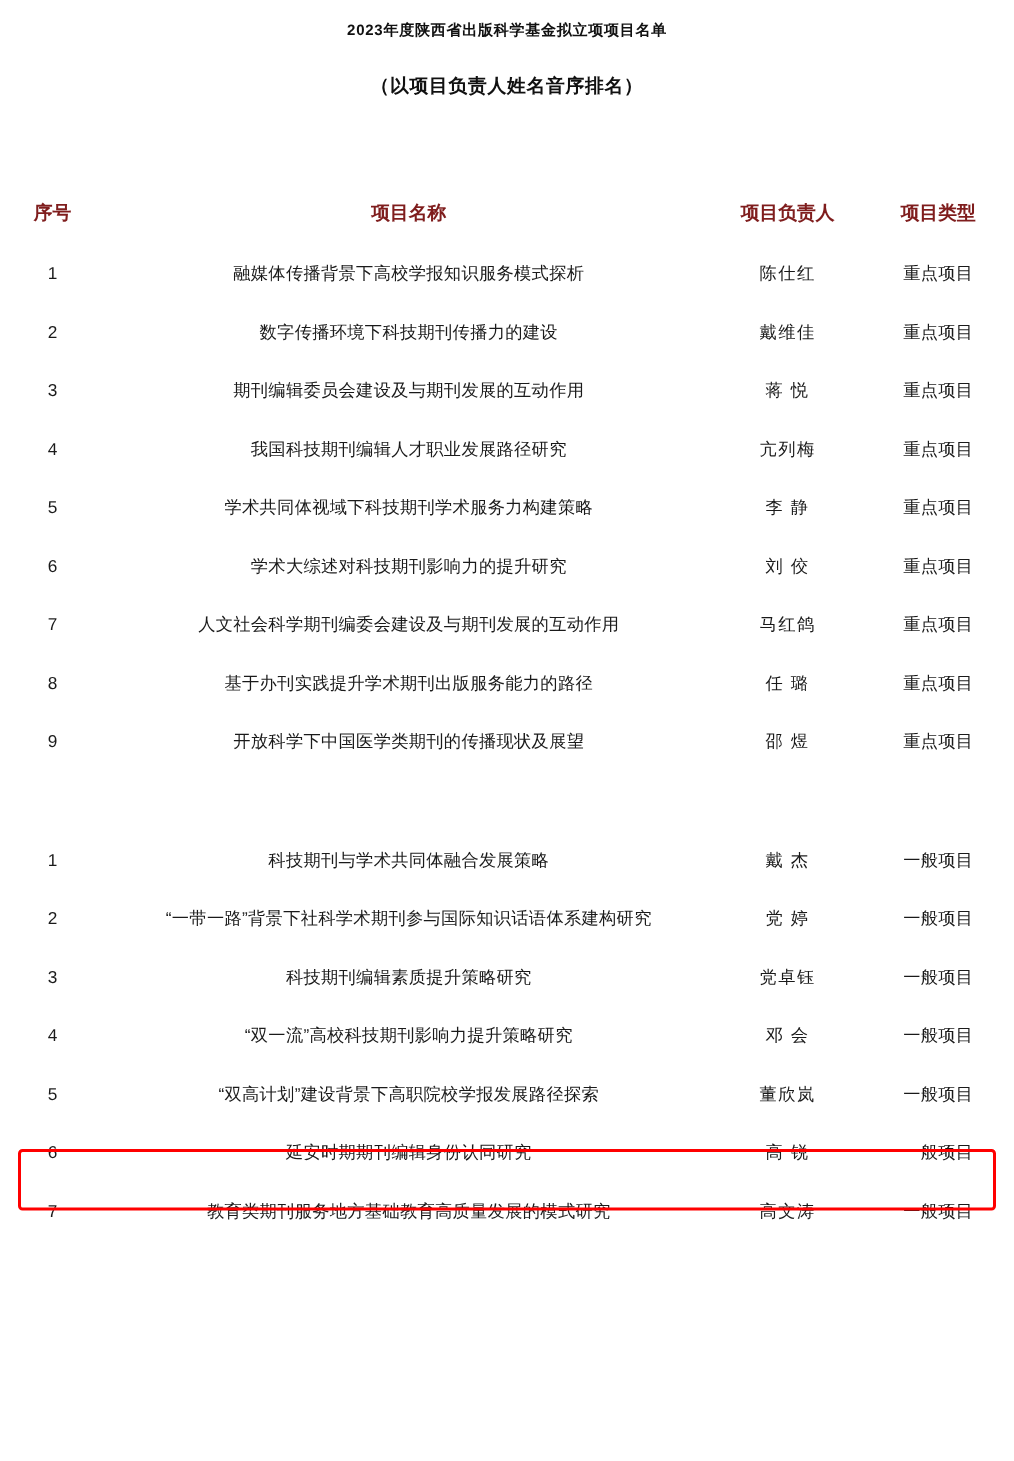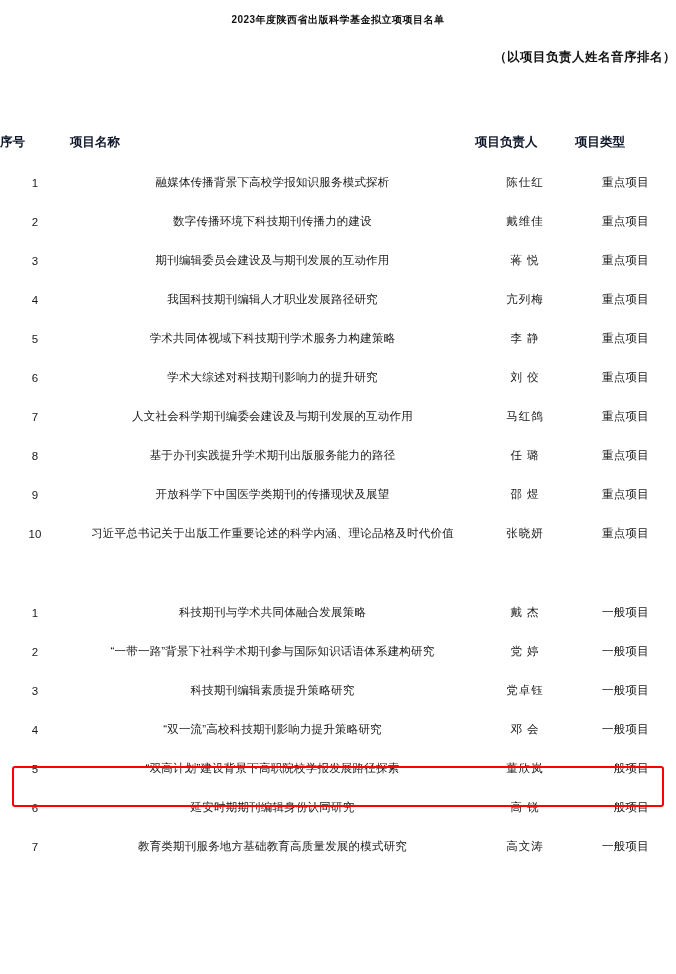--- a/index.html
+++ b/index.html
@@ -24,39 +24,39 @@
   }
   .doc-title {
     text-align: center;
     font-size: 10px;
     font-weight: 700;
     letter-spacing: 0.5px;
     margin-top: 13px;
     color: #111;
   }
   .doc-subtitle {
-    text-align: right;
+    text-align: center;
     font-size: 12.5px;
     font-weight: 700;
     letter-spacing: 0.5px;
     margin-top: 22px;
     color: #111;
   }
   table.listing {
     width: 100%;
     border-collapse: collapse;
     margin-top: 62px;
     table-layout: fixed;
   }
   table.listing th {
     font-size: 12.5px;
     font-weight: 700;
-    color: #0f172a;
+    color: #7f1d1d;
     padding: 6px 0 12px 0;
-    text-align: left;
+    text-align: center;
     vertical-align: middle;
   }
   table.listing td {
     font-size: 11.5px;
     color: #1a1a1a;
     text-align: center;
     vertical-align: middle;
     height: 39px;
     padding: 0;
   }
@@ -155,26 +155,20 @@
         <td class="name">基于办刊实践提升学术期刊出版服务能力的路径</td>
         <td class="owner">任  璐</td>
         <td class="type">重点项目</td>
       </tr>
       <tr>
         <td class="seq">9</td>
         <td class="name">开放科学下中国医学类期刊的传播现状及展望</td>
         <td class="owner">邵  煜</td>
         <td class="type">重点项目</td>
       </tr>
-      <tr>
-        <td class="seq">10</td>
-        <td class="name">习近平总书记关于出版工作重要论述的科学内涵、理论品格及时代价值</td>
-        <td class="owner">张晓妍</td>
-        <td class="type">重点项目</td>
-      </tr>
 
       <tr class="spacer">
         <td></td>
         <td></td>
         <td></td>
         <td></td>
       </tr>
 
       <tr>
         <td class="seq">1</td>

